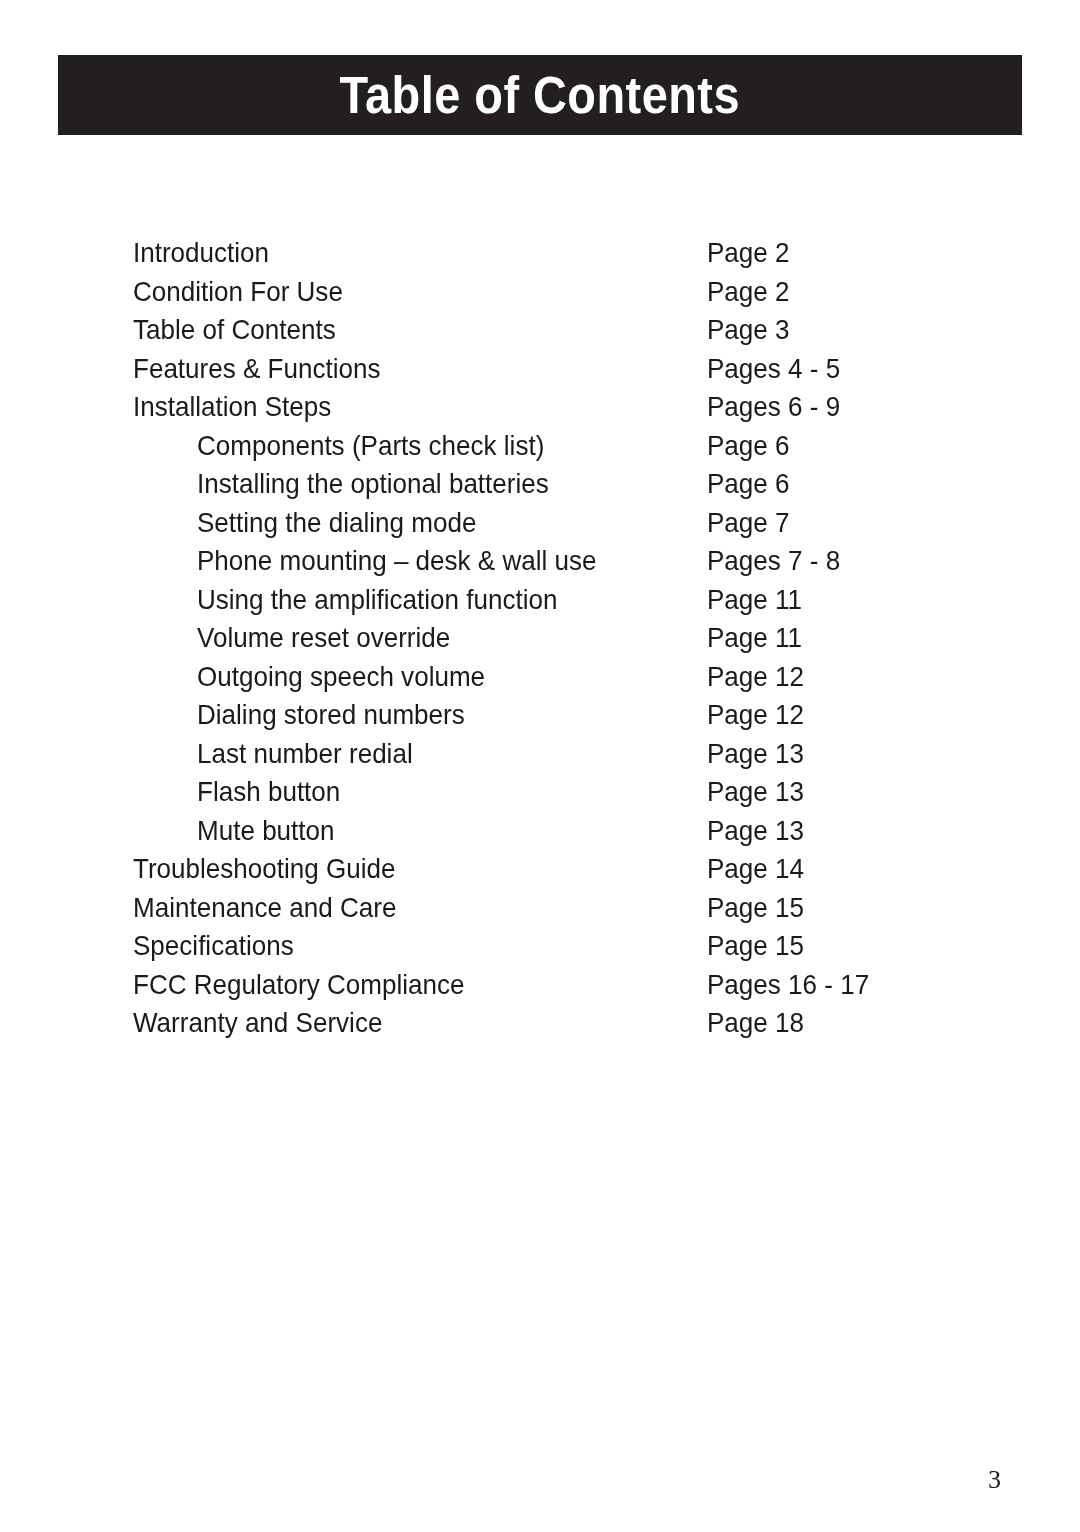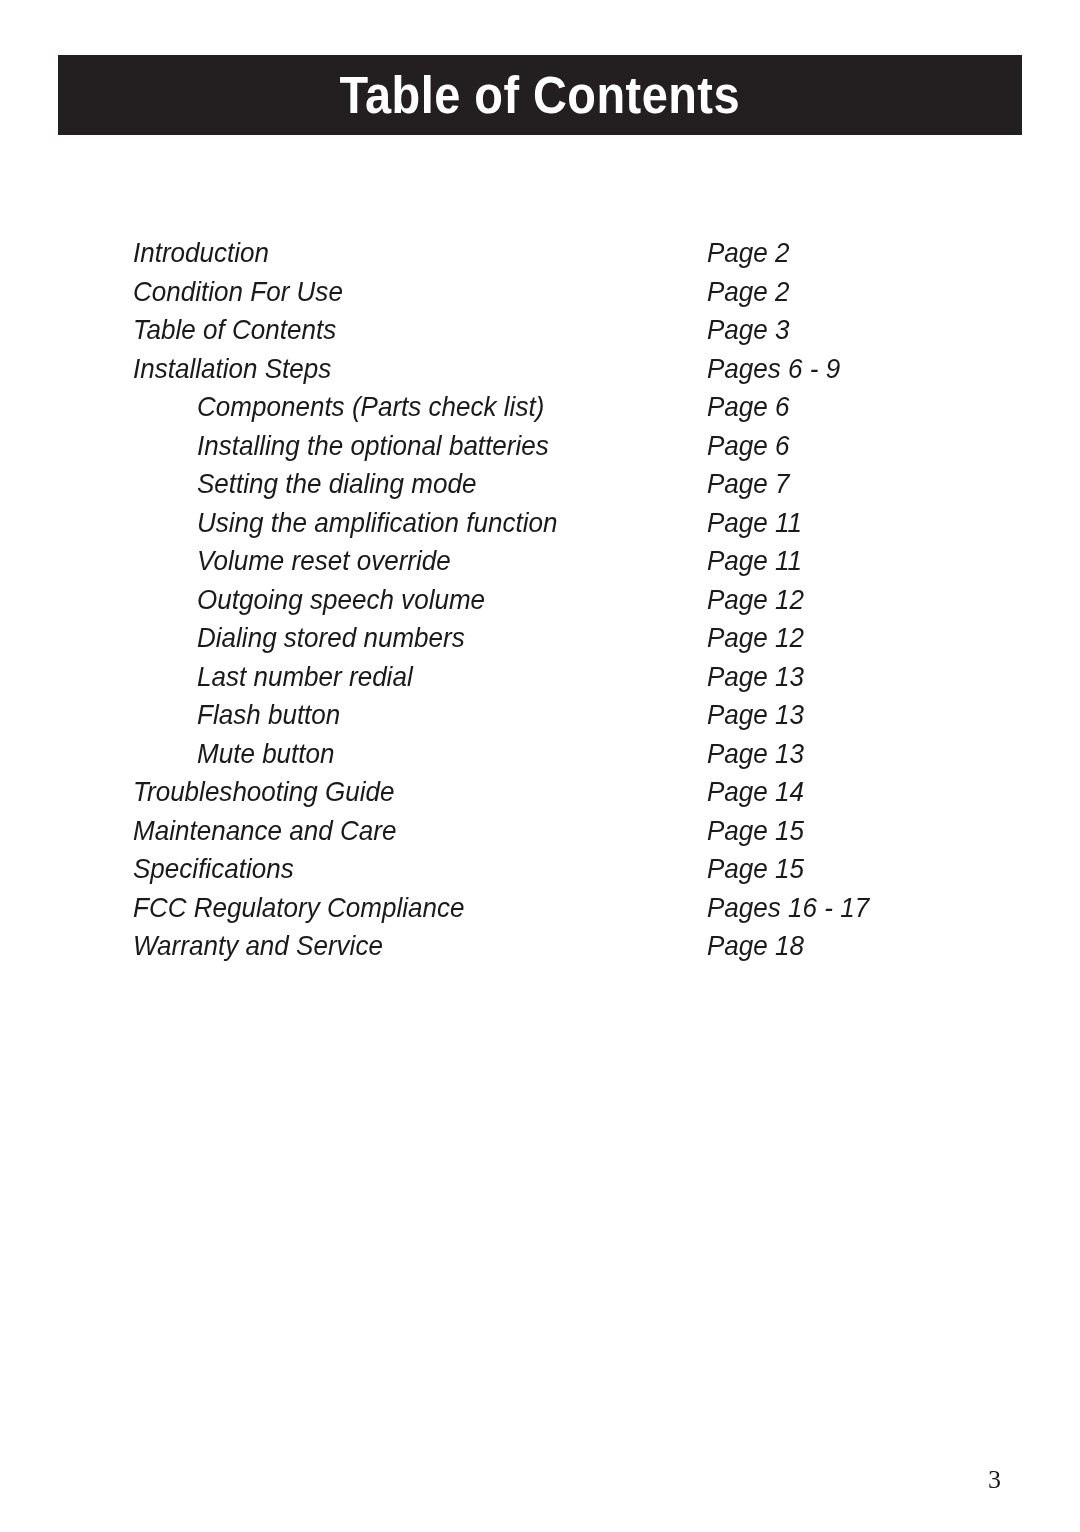--- a/index.html
+++ b/index.html
@@ -47,21 +47,20 @@
     position: absolute;
     left: 133px;
     top: 234px;
     width: 800px;
   }
   .toc-row {
     position: relative;
     height: 38.5px;
     line-height: 38.5px;
     white-space: nowrap;
-    font-style: italic;
   }
   .toc-label {
     display: inline-block;
     font-size: 28px;
     color: #1a1a1a;
     font-family: "Liberation Sans Narrow", "Liberation Sans", sans-serif;
     transform: scaleX(0.93);
     transform-origin: left center;
   }
   .toc-page {
@@ -95,24 +94,26 @@
 <div class="page">
 
   <div class="header-banner">
     <div class="header-title">Table of Contents</div>
   </div>
 
   <div class="toc" id="toc-list">
       <div class="toc-row lvl0"><span class="toc-label">Introduction</span><span class="toc-page">Page 2</span></div>
       <div class="toc-row lvl0"><span class="toc-label">Condition For Use</span><span class="toc-page">Page 2</span></div>
       <div class="toc-row lvl0"><span class="toc-label">Table of Contents</span><span class="toc-page">Page 3</span></div>
+      <div class="toc-row lvl0"><span class="toc-label">Features &amp; Functions</span><span class="toc-page">Pages 4 - 5</span></div>
       <div class="toc-row lvl0"><span class="toc-label">Installation Steps</span><span class="toc-page">Pages 6 - 9</span></div>
       <div class="toc-row lvl1"><span class="toc-label">Components (Parts check list)</span><span class="toc-page">Page 6</span></div>
       <div class="toc-row lvl1"><span class="toc-label">Installing the optional batteries</span><span class="toc-page">Page 6</span></div>
       <div class="toc-row lvl1"><span class="toc-label">Setting the dialing mode</span><span class="toc-page">Page 7</span></div>
+      <div class="toc-row lvl1"><span class="toc-label">Phone mounting – desk &amp; wall use</span><span class="toc-page">Pages 7 - 8</span></div>
       <div class="toc-row lvl1"><span class="toc-label">Using the amplification function</span><span class="toc-page">Page 11</span></div>
       <div class="toc-row lvl1"><span class="toc-label">Volume reset override</span><span class="toc-page">Page 11</span></div>
       <div class="toc-row lvl1"><span class="toc-label">Outgoing speech volume</span><span class="toc-page">Page 12</span></div>
       <div class="toc-row lvl1"><span class="toc-label">Dialing stored numbers</span><span class="toc-page">Page 12</span></div>
       <div class="toc-row lvl1"><span class="toc-label">Last number redial</span><span class="toc-page">Page 13</span></div>
       <div class="toc-row lvl1"><span class="toc-label">Flash button</span><span class="toc-page">Page 13</span></div>
       <div class="toc-row lvl1"><span class="toc-label">Mute button</span><span class="toc-page">Page 13</span></div>
       <div class="toc-row lvl0"><span class="toc-label">Troubleshooting Guide</span><span class="toc-page">Page 14</span></div>
       <div class="toc-row lvl0"><span class="toc-label">Maintenance and Care</span><span class="toc-page">Page 15</span></div>
       <div class="toc-row lvl0"><span class="toc-label">Specifications</span><span class="toc-page">Page 15</span></div>

